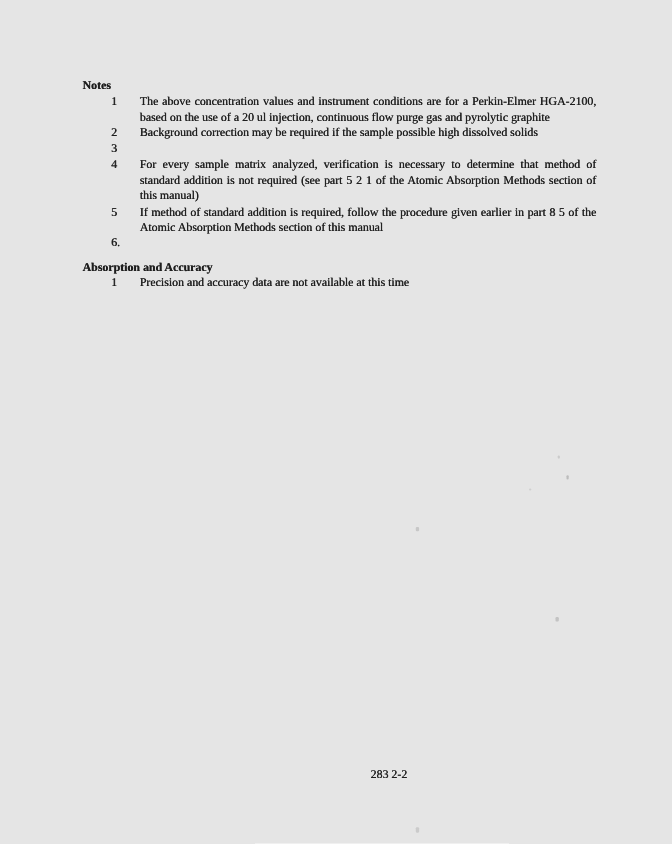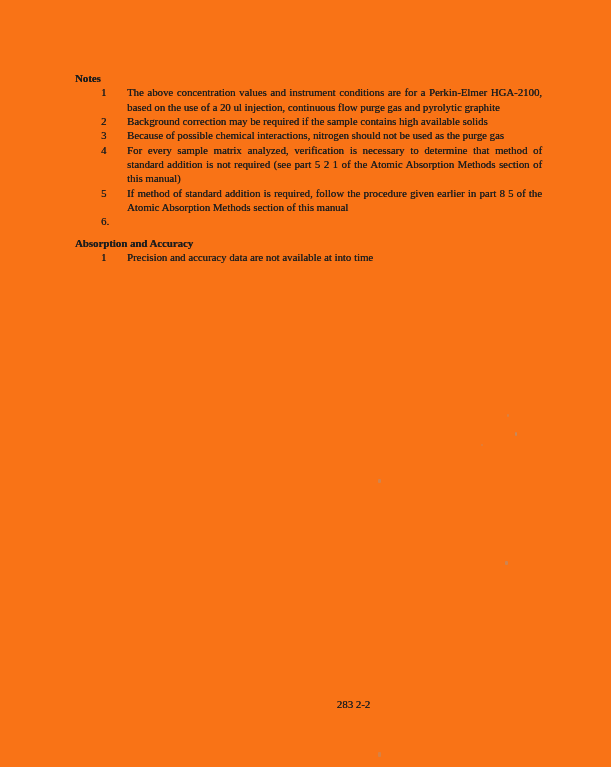--- a/index.html
+++ b/index.html
@@ -4,21 +4,21 @@
 <style>
   html, body {
     margin: 0;
     padding: 0;
     background: #ffffff;
   }
   .page {
     position: relative;
     width: 611px;
     height: 767px;
-    background: #f97316;
+    background: #e5e5e5;
     overflow: hidden;
     font-family: "Liberation Serif", "DejaVu Serif", serif;
     color: #1e1e1e;
   }
   .content {
     position: absolute;
     left: 75px;
     top: 71px;
     width: 467px;
     font-size: 10.8px;
@@ -82,46 +82,45 @@
 
     <div class="notes-section">
       <h2 class="section-heading">Notes</h2>
       <div class="list">
         <div class="row">
           <span class="num">1</span>
           <span class="txt">The above concentration values and instrument conditions are for a Perkin-Elmer HGA-2100, based on the use of a 20 ul injection, continuous flow purge gas and pyrolytic graphite</span>
         </div>
         <div class="row">
           <span class="num">2</span>
-          <span class="txt">Background correction may be required if the sample contains high available solids</span>
+          <span class="txt">Background correction may be required if the sample possible high dissolved solids</span>
         </div>
         <div class="row">
           <span class="num">3</span>
-          <span class="txt">Because of possible chemical interactions, nitrogen should not be used as the purge gas</span>
         </div>
         <div class="row">
           <span class="num">4</span>
           <span class="txt">For every sample matrix analyzed, verification is necessary to determine that method of standard addition is not required (see part 5 2 1 of the Atomic Absorption Methods section of this manual)</span>
         </div>
         <div class="row">
           <span class="num">5</span>
           <span class="txt">If method of standard addition is required, follow the procedure given earlier in part 8 5 of the Atomic Absorption Methods section of this manual</span>
         </div>
         <div class="row">
           <span class="num">6.</span>
         </div>
       </div>
     </div>
 
     <div class="precision-section">
       <h2 class="section-heading">Absorption and Accuracy</h2>
       <div class="list">
         <div class="row">
           <span class="num">1</span>
-          <span class="txt">Precision and accuracy data are not available at into time</span>
+          <span class="txt">Precision and accuracy data are not available at this time</span>
         </div>
       </div>
     </div>
 
   </div>
 
   <div class="footer">283 2-2</div>
 
   <div class="speck speck-1"></div>
   <div class="speck speck-2"></div>

